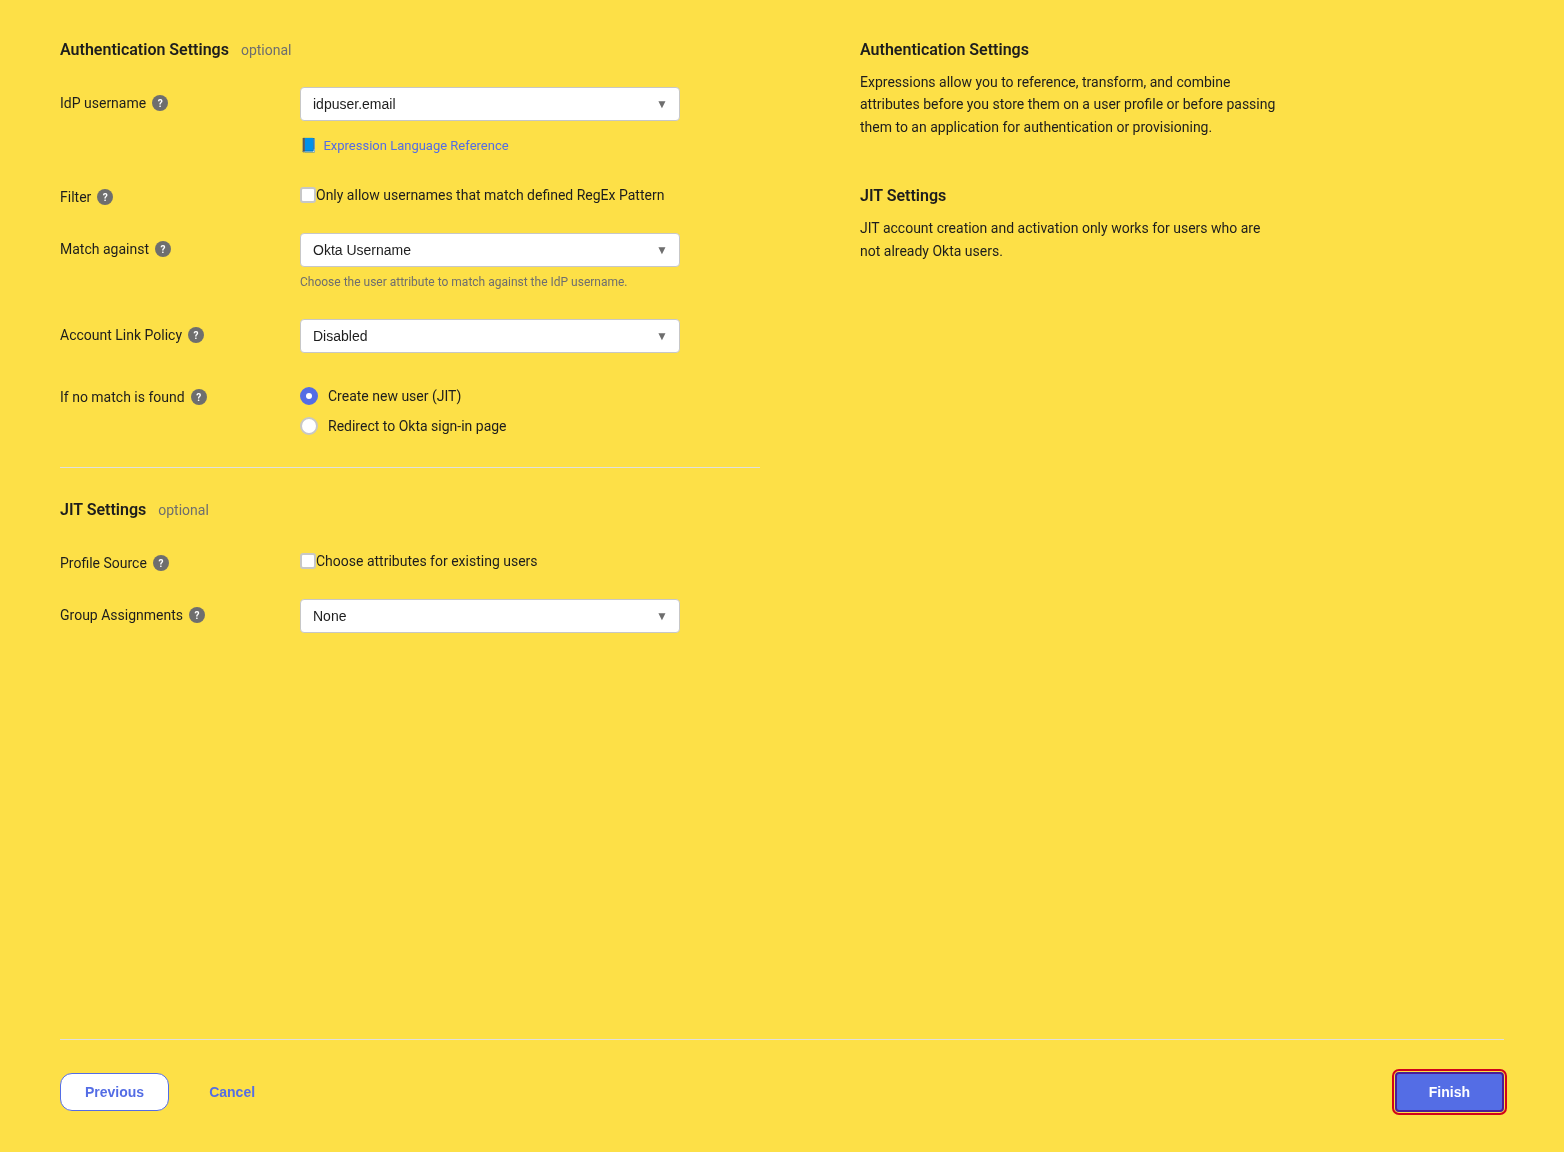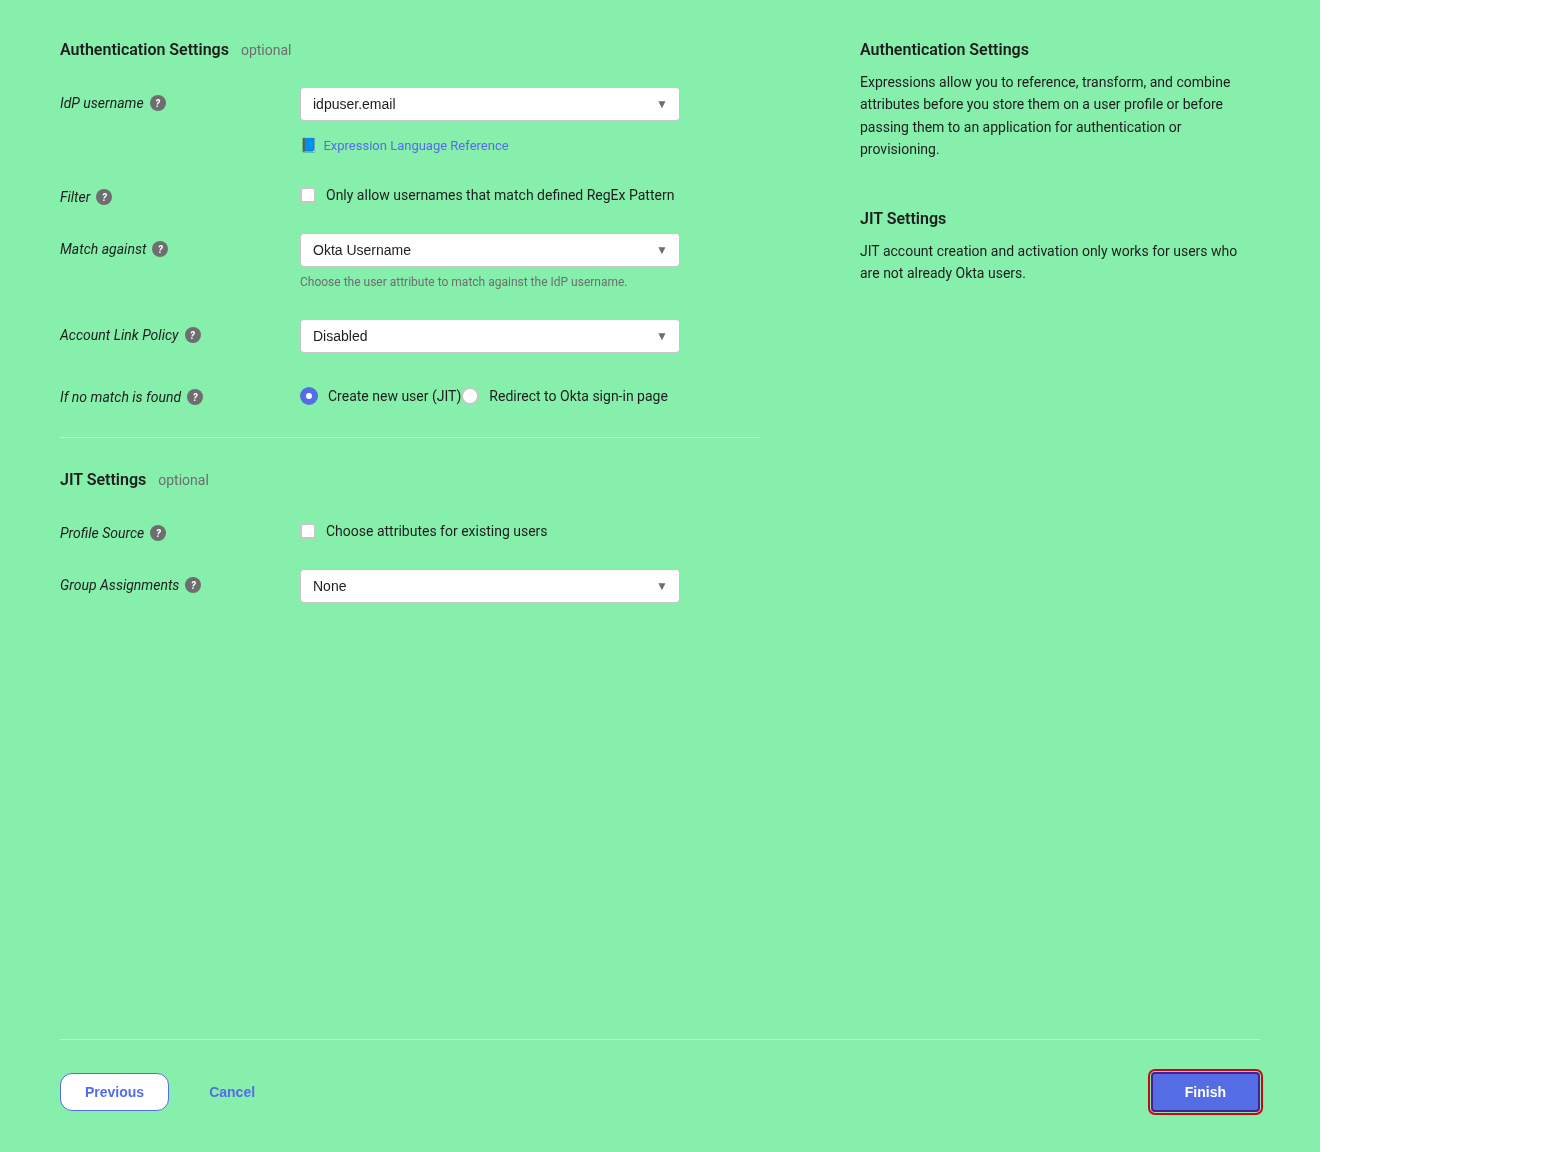--- a/index.html
+++ b/index.html
@@ -3,23 +3,23 @@
   <meta charset="utf-8">
   <style>
     * { box-sizing: border-box; margin: 0; padding: 0; }
     body {
       font-family: -apple-system, BlinkMacSystemFont, "Segoe UI", Roboto, sans-serif;
       background: #fff;
       color: #1d1d1d;
       font-size: 14px;
     }
     .page-container {
-      width: 1320px;
+      width: 1564px;
       min-height: 1152px;
-      background: #86efac;
+      background: #fde047;
       display: flex;
       flex-direction: column;
       padding: 40px 60px;
     }
     .main-content {
       display: flex;
       flex-direction: row;
       gap: 0;
       flex: 1;
     }
@@ -58,21 +58,20 @@
     }
     .form-label {
       flex: 0 0 240px;
       display: flex;
       align-items: center;
       gap: 6px;
       font-size: 14px;
       color: #1d1d1d;
       padding-top: 8px;
       font-weight: 400;
-      font-style: italic;
     }
     .form-field {
       flex: 1;
     }
     
     .help-icon {
       display: inline-flex;
       align-items: center;
       justify-content: center;
       width: 16px;
@@ -131,21 +130,22 @@
       margin-top: 8px;
       cursor: pointer;
     }
     .book-icon {
       color: #546de5;
       font-size: 14px;
     }
     
     .radio-group {
       display: flex;
-      flex-direction: row;
+      flex-direction: column;
+      gap: 12px;
       padding-top: 6px;
     }
     .radio-item {
       display: flex;
       align-items: center;
       gap: 10px;
       cursor: pointer;
     }
     .radio-input {
       width: 18px;
@@ -170,21 +170,20 @@
       background: #fff;
     }
     .radio-label {
       font-size: 14px;
       color: #1d1d1d;
     }
     
     .checkbox-item {
       display: flex;
       align-items: center;
-      gap: 10px;
       cursor: pointer;
       padding-top: 6px;
     }
     .checkbox-input {
       width: 16px;
       height: 16px;
       border: 2px solid #c7c7c7;
       border-radius: 3px;
       background: #fff;
       flex-shrink: 0;

